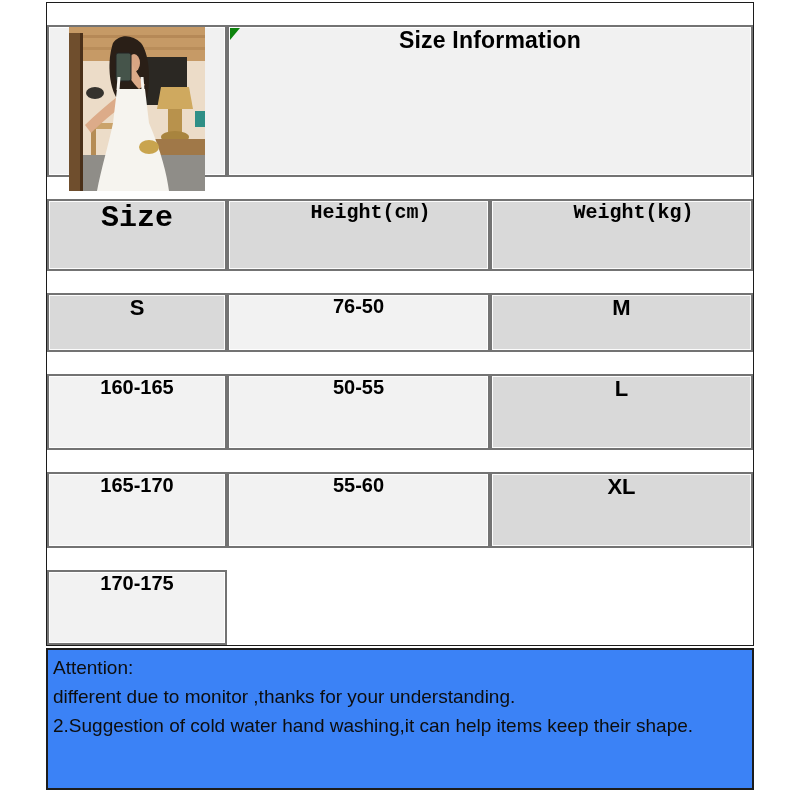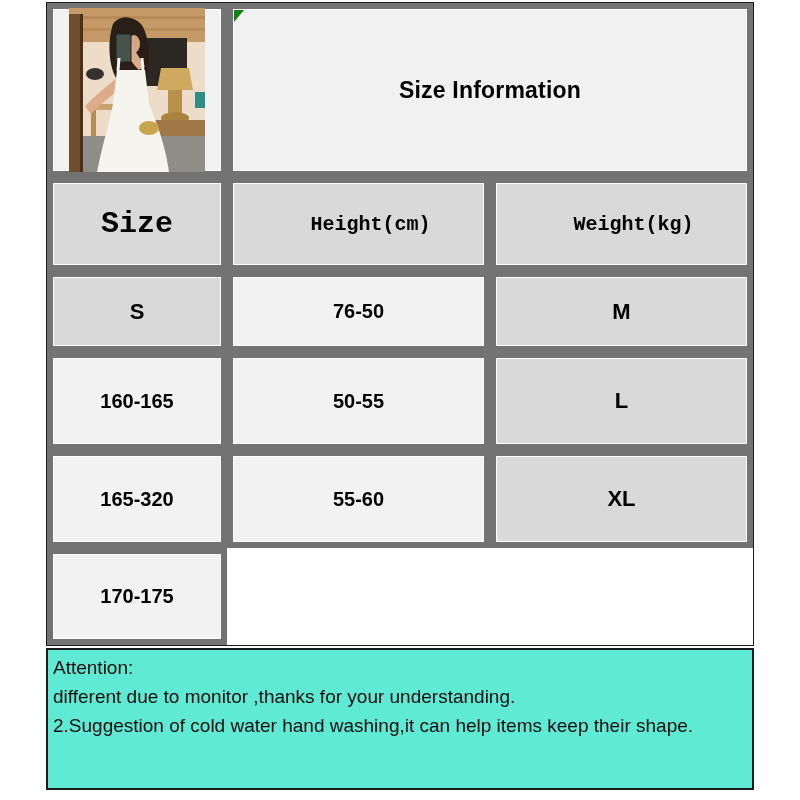--- a/index.html
+++ b/index.html
@@ -12,45 +12,46 @@
 
   
   .size-table{
     display:grid;
     grid-template-columns:180px 263px 263px;
     grid-template-rows:174px 94px 81px 98px 98px 97px;
     border:1px solid #1c1c1c;
     background:#ffffff;
   }
   .cell{
-    border:6px solid #737373;
+    border:2px solid #737373;
     box-shadow:inset 0 0 0 1px rgba(255,255,255,.9);
-    display:flex;align-items:center;justify-content:center;
+    display:flex;align-items:flex-start;justify-content:center;
     text-align:center;
+    margin-top:22px;
   }
   .photo-cell{background:#f1f1f1;}
   .title-cell{
     grid-column:2 / 4;background:#f1f1f1;position:relative;
     font-size:23px;font-weight:bold;letter-spacing:.2px;
   }
   .green-marker{
     position:absolute;top:1px;left:1px;width:10px;height:12px;
     background:#0d840d;
     clip-path:polygon(0 0,100% 0,0 100%);
   }
   .th{background:#d9d9d9;font-weight:bold;font-family:Liberation Mono, monospace;}
   .th-size{font-size:30px;}
   .th-col{font-size:20px;padding-left:24px;}
   .label{background:#d9d9d9;font-size:22px;font-weight:bold;}
   .val{background:#f2f2f2;font-size:20px;font-weight:bold;}
 
   
   .attention{
     box-sizing:border-box;
-    margin-top:2px;border:2px solid #1c1c1c;background:#5eead4;
+    margin-top:2px;border:2px solid #1c1c1c;background:#3b82f6;
     height:142px;padding:3px 6px 0 5px;
     font-size:19px;line-height:29px;color:#0d0d0d;
   }
   .att-line{white-space:nowrap;}
 
   .photo{display:block;}
 </style>
 </head>
 <body>
 
@@ -117,21 +118,21 @@
     <div class="cell th th-col">Weight(kg)</div>
 
     <div class="cell label">S</div>
     <div class="cell val">76-50</div>
 
     <div class="cell label">M</div>
     <div class="cell val">160-165</div>
     <div class="cell val">50-55</div>
 
     <div class="cell label">L</div>
-    <div class="cell val">165-320</div>
+    <div class="cell val">165-170</div>
     <div class="cell val">55-60</div>
 
     <div class="cell label">XL</div>
     <div class="cell val">170-175</div>
 
   </div>
 
   <div class="attention">
     <div class="att-line">Attention:</div>
     <div class="att-line">different due to monitor ,thanks for your understanding.</div>

